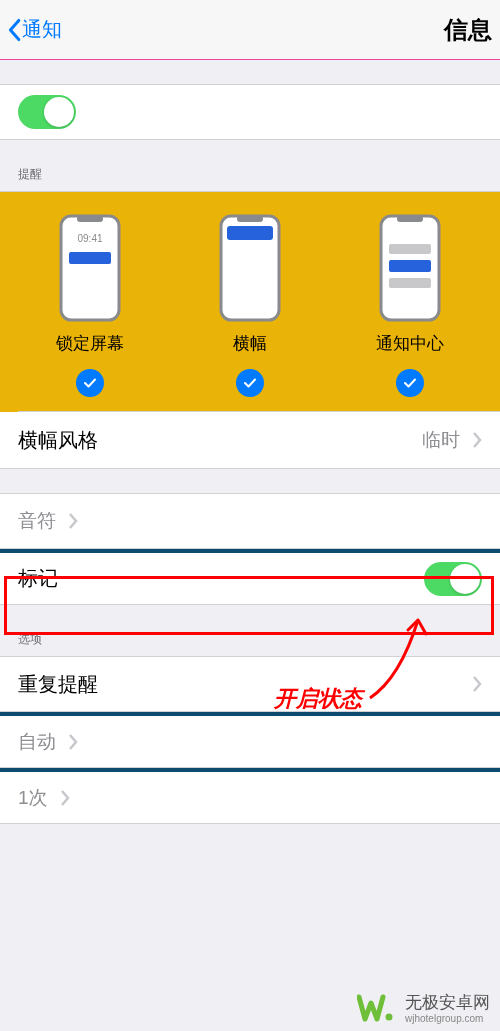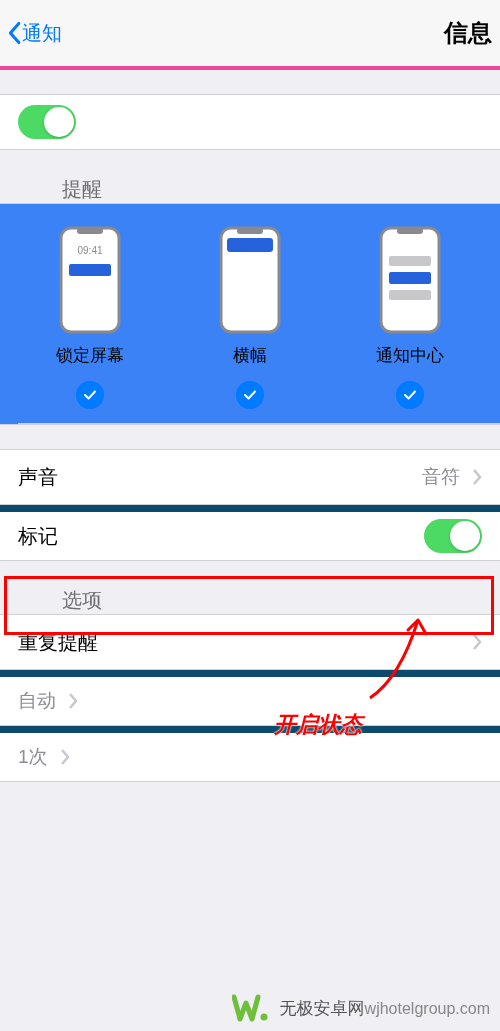--- a/index.html
+++ b/index.html
@@ -6,23 +6,23 @@
 body {
   width: 500px;
   height: 1031px;
   background: #efeff4;
   font-family: -apple-system, "Helvetica Neue", Arial, sans-serif;
   color: #000;
   position: relative;
   overflow: hidden;
 }
 .nav {
-  height: 70px;
+  height: 60px;
   background: #f7f7f8;
-  border-bottom: 4px solid #ec4899;
+  border-bottom: 1px solid #ec4899;
   position: relative;
   display: flex;
   align-items: center;
 }
 .nav-back {
   display: flex;
   align-items: center;
   color: #007aff;
   font-size: 20px;
   padding-left: 6px;
@@ -30,37 +30,36 @@
 .nav-back svg { width: 16px; height: 24px; }
 .nav-title {
   position: absolute;
   left: 0; right: 8px;
   text-align: right;
   font-size: 24px;
   font-weight: 600;
   pointer-events: none;
 }
 .group-header {
-  font-size: 20px;
+  font-size: 12px;
   color: #6d6d72;
-  padding: 26px 18px 0;
-  margin-left: 44px;
+  padding: 26px 18px 8px;
 }
 .cell {
   background: #fff;
   min-height: 56px;
   border-top: 1px solid #d1d1d4;
   border-bottom: 1px solid #d1d1d4;
   padding: 0 18px;
   display: flex;
   align-items: center;
   font-size: 20px;
 }
 .cell + .cell { border-top: none; }
-.cell.inside + .cell.inside { border-top: 7px solid #0c4a6e; }
+.cell.inside + .cell.inside { border-top: 4px solid #0c4a6e; }
 .cell-label { flex: 1; }
 .cell-value { color: #8e8e93; font-size: 19px; padding-right: 4px; }
 .chevron {
   width: 10px; height: 18px;
   margin-left: 8px;
 }
 .chevron path { stroke: #c7c7cc; stroke-width: 2.5; fill: none; }
 .toggle {
   width: 58px; height: 34px;
   background: #4cd964;
@@ -71,21 +70,21 @@
   content: "";
   position: absolute;
   right: 2px; top: 2px;
   width: 30px; height: 30px;
   background: #fff;
   border-radius: 50%;
   box-shadow: 0 1px 3px rgba(0,0,0,.2);
 }
 .spacer-sm { height: 24px; }
 .alerts-block {
-  background: #3b82f6;
+  background: #eab308;
   border-top: 1px solid #d1d1d4;
   border-bottom: 1px solid #d1d1d4;
 }
 .alerts-row {
   display: flex;
   justify-content: space-around;
   padding: 22px 10px 14px;
 }
 .alert-opt {
   width: 140px;
@@ -118,23 +117,23 @@
   text-shadow: 0 0 2px #fff, 0 0 2px #fff;
 }
 .arrow-svg { position: absolute; pointer-events: none; }
 .watermark {
   position: absolute;
   right: 10px; bottom: 6px;
   display: flex; align-items: center;
   color: #666;
 }
 .wm-logo { width: 42px; height: 32px; margin-right: 6px; }
-.wm-text { display: flex; flex-direction: row; line-height: 1.1; }
+.wm-text { display: flex; flex-direction: column; line-height: 1.1; }
 .wm-top { font-size: 17px; color: #555; font-weight: 500; }
-.wm-bot { font-size: 16px; color: #888; text-align: center; }
+.wm-bot { font-size: 10px; color: #888; }
 </style>
 </head>
 <body>
 
 <div class="nav">
   <div class="nav-back">
     <svg viewBox="0 0 12 20">
         <path d="M10 2 L3 10 L10 18" stroke="#007aff" stroke-width="2.5" fill="none" stroke-linecap="round" stroke-linejoin="round"></path>
       </svg>
     <span>通知</span>
@@ -192,26 +191,32 @@
       </svg>
       <div class="alert-label">通知中心</div>
       <div class="checkmark">
         <svg viewBox="0 0 14 14">
             <path d="M2 7 L5.5 10.5 L12 3.5" stroke="#fff" stroke-width="2" fill="none" stroke-linecap="round" stroke-linejoin="round"></path>
           </svg>
       </div>
     </div>
   </div>
   <div class="divider-inset"></div>
+  <div class="cell inside" style="border:none">
+    <span class="cell-label">横幅风格</span>
+    <span class="cell-value">临时</span>
+    <svg class="chevron" viewBox="0 0 10 18">
+        <path d="M2 2 L8 9 L2 16"></path>
+      </svg>
+  </div>
 </div>
 
 <div class="spacer-sm"></div>
 
 <div class="cell inside">
-  <span class="cell-label">声音</span>
   <span class="cell-value">音符</span>
   <svg class="chevron" viewBox="0 0 10 18">
       <path d="M2 2 L8 9 L2 16"></path>
     </svg>
 </div>
 <div class="cell inside" style="position:relative">
   <span class="cell-label">标记</span>
   <div class="toggle"></div>
 </div>
 
@@ -236,21 +241,21 @@
     </svg>
 </div>
 
 <div class="highlight-box" style="left:4px; top:576px; width:490px; height:59px;"></div>
 
 <svg class="arrow-svg" style="left:360px; top:598px; width:80px; height:106px;" viewBox="0 0 80 106">
   <path d="M 10 100 Q 40 80 58 22" stroke="#ff0000" stroke-width="3" fill="none"></path>
   <path d="M 58 22 L 48 32 M 58 22 L 66 36" stroke="#ff0000" stroke-width="3" fill="none" stroke-linecap="round"></path>
 </svg>
 
-<div class="annotation" style="left:274px; top:710px;">开启状态</div>
+<div class="annotation" style="left:274px; top:684px;">开启状态</div>
 
 <div class="watermark">
   <svg class="wm-logo" viewBox="0 0 42 32">
     <path d="M2 4 L8 26 L14 10 L20 26 L26 4" stroke="#6fbf3a" stroke-width="5" fill="none" stroke-linecap="round" stroke-linejoin="round"></path>
     <circle cx="32" cy="24" r="3.5" fill="#6fbf3a"></circle>
   </svg>
   <div class="wm-text">
     <span class="wm-top">无极安卓网</span>
     <span class="wm-bot">wjhotelgroup.com</span>
   </div>

